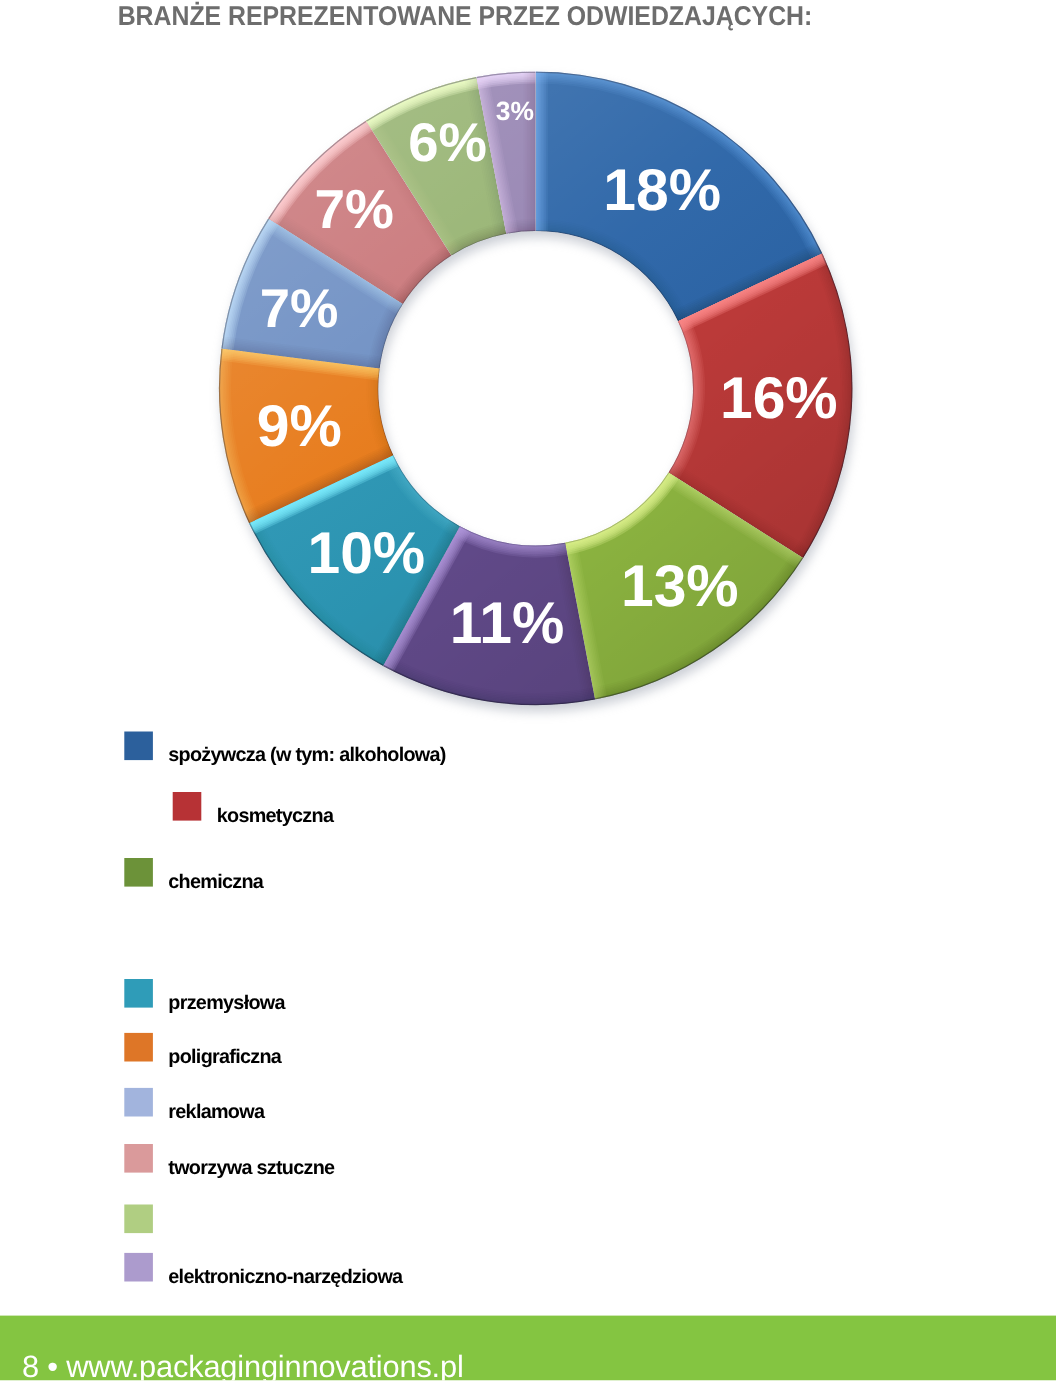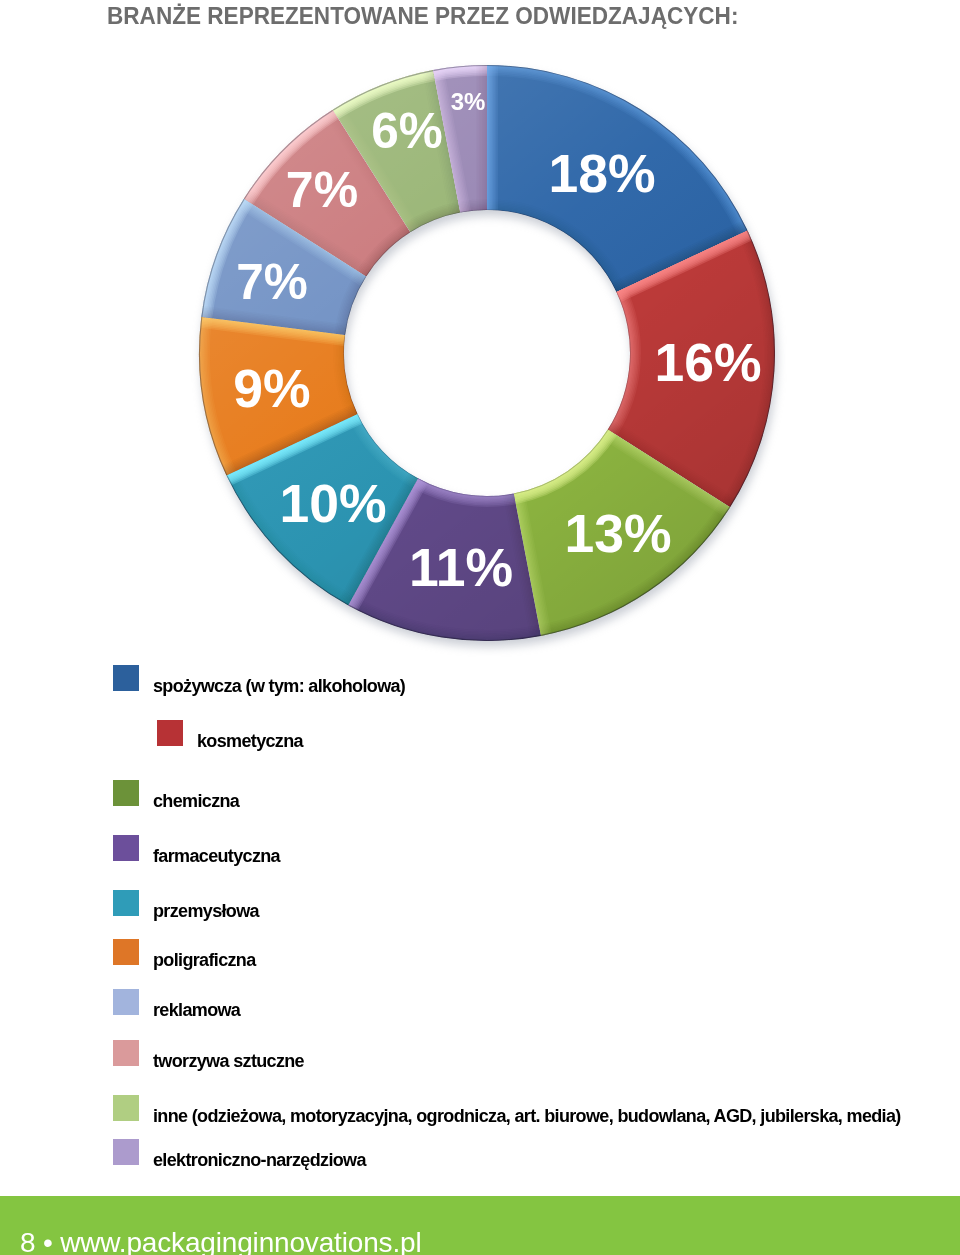--- a/index.html
+++ b/index.html
@@ -503,43 +503,38 @@
         <div class="ltxt">spożywcza (w tym: alkoholowa)</div>
       </div>
       <div class="lrow" style="top: 720px; margin-left: 44px;">
         <div class="sw" style="background: rgb(183, 50, 53);"></div>
         <div class="ltxt">kosmetyczna</div>
       </div>
       <div class="lrow" style="top: 780px;">
         <div class="sw" style="background: rgb(108, 146, 57);"></div>
         <div class="ltxt">chemiczna</div>
       </div>
-      <div class="lrow" style="top: 835px;">
-        <div class="sw" style="background: rgb(108, 79, 155);"></div>
-        <div class="ltxt">farmaceutyczna</div>
-      </div>
       <div class="lrow" style="top: 890px;">
         <div class="sw" style="background: rgb(47, 156, 184);"></div>
         <div class="ltxt">przemysłowa</div>
       </div>
       <div class="lrow" style="top: 939px;">
         <div class="sw" style="background: rgb(222, 118, 39);"></div>
         <div class="ltxt">poligraficzna</div>
       </div>
       <div class="lrow" style="top: 989px; text-decoration: underline;">
         <div class="sw" style="background: rgb(162, 180, 221);"></div>
         <div class="ltxt">reklamowa</div>
       </div>
       <div class="lrow" style="top: 1040px;">
         <div class="sw" style="background: rgb(218, 154, 155);"></div>
         <div class="ltxt">tworzywa sztuczne</div>
       </div>
       <div class="lrow" style="top: 1095px;">
         <div class="sw" style="background: rgb(176, 206, 130);"></div>
-        <div class="ltxt">inne (odzieżowa, motoryzacyjna, ogrodnicza, art. biurowe, budowlana, AGD, jubilerska, media)</div>
       </div>
       <div class="lrow" style="top: 1139px; text-align: right;">
         <div class="sw" style="background: rgb(172, 155, 205);"></div>
         <div class="ltxt">elektroniczno-narzędziowa</div>
       </div>
     </div>
 
   <div class="footer" style="background: rgb(132, 197, 65);">
     <div class="ftxt" style="color: rgb(255, 255, 255);">8 • www.packaginginnovations.pl</div>
   </div>

